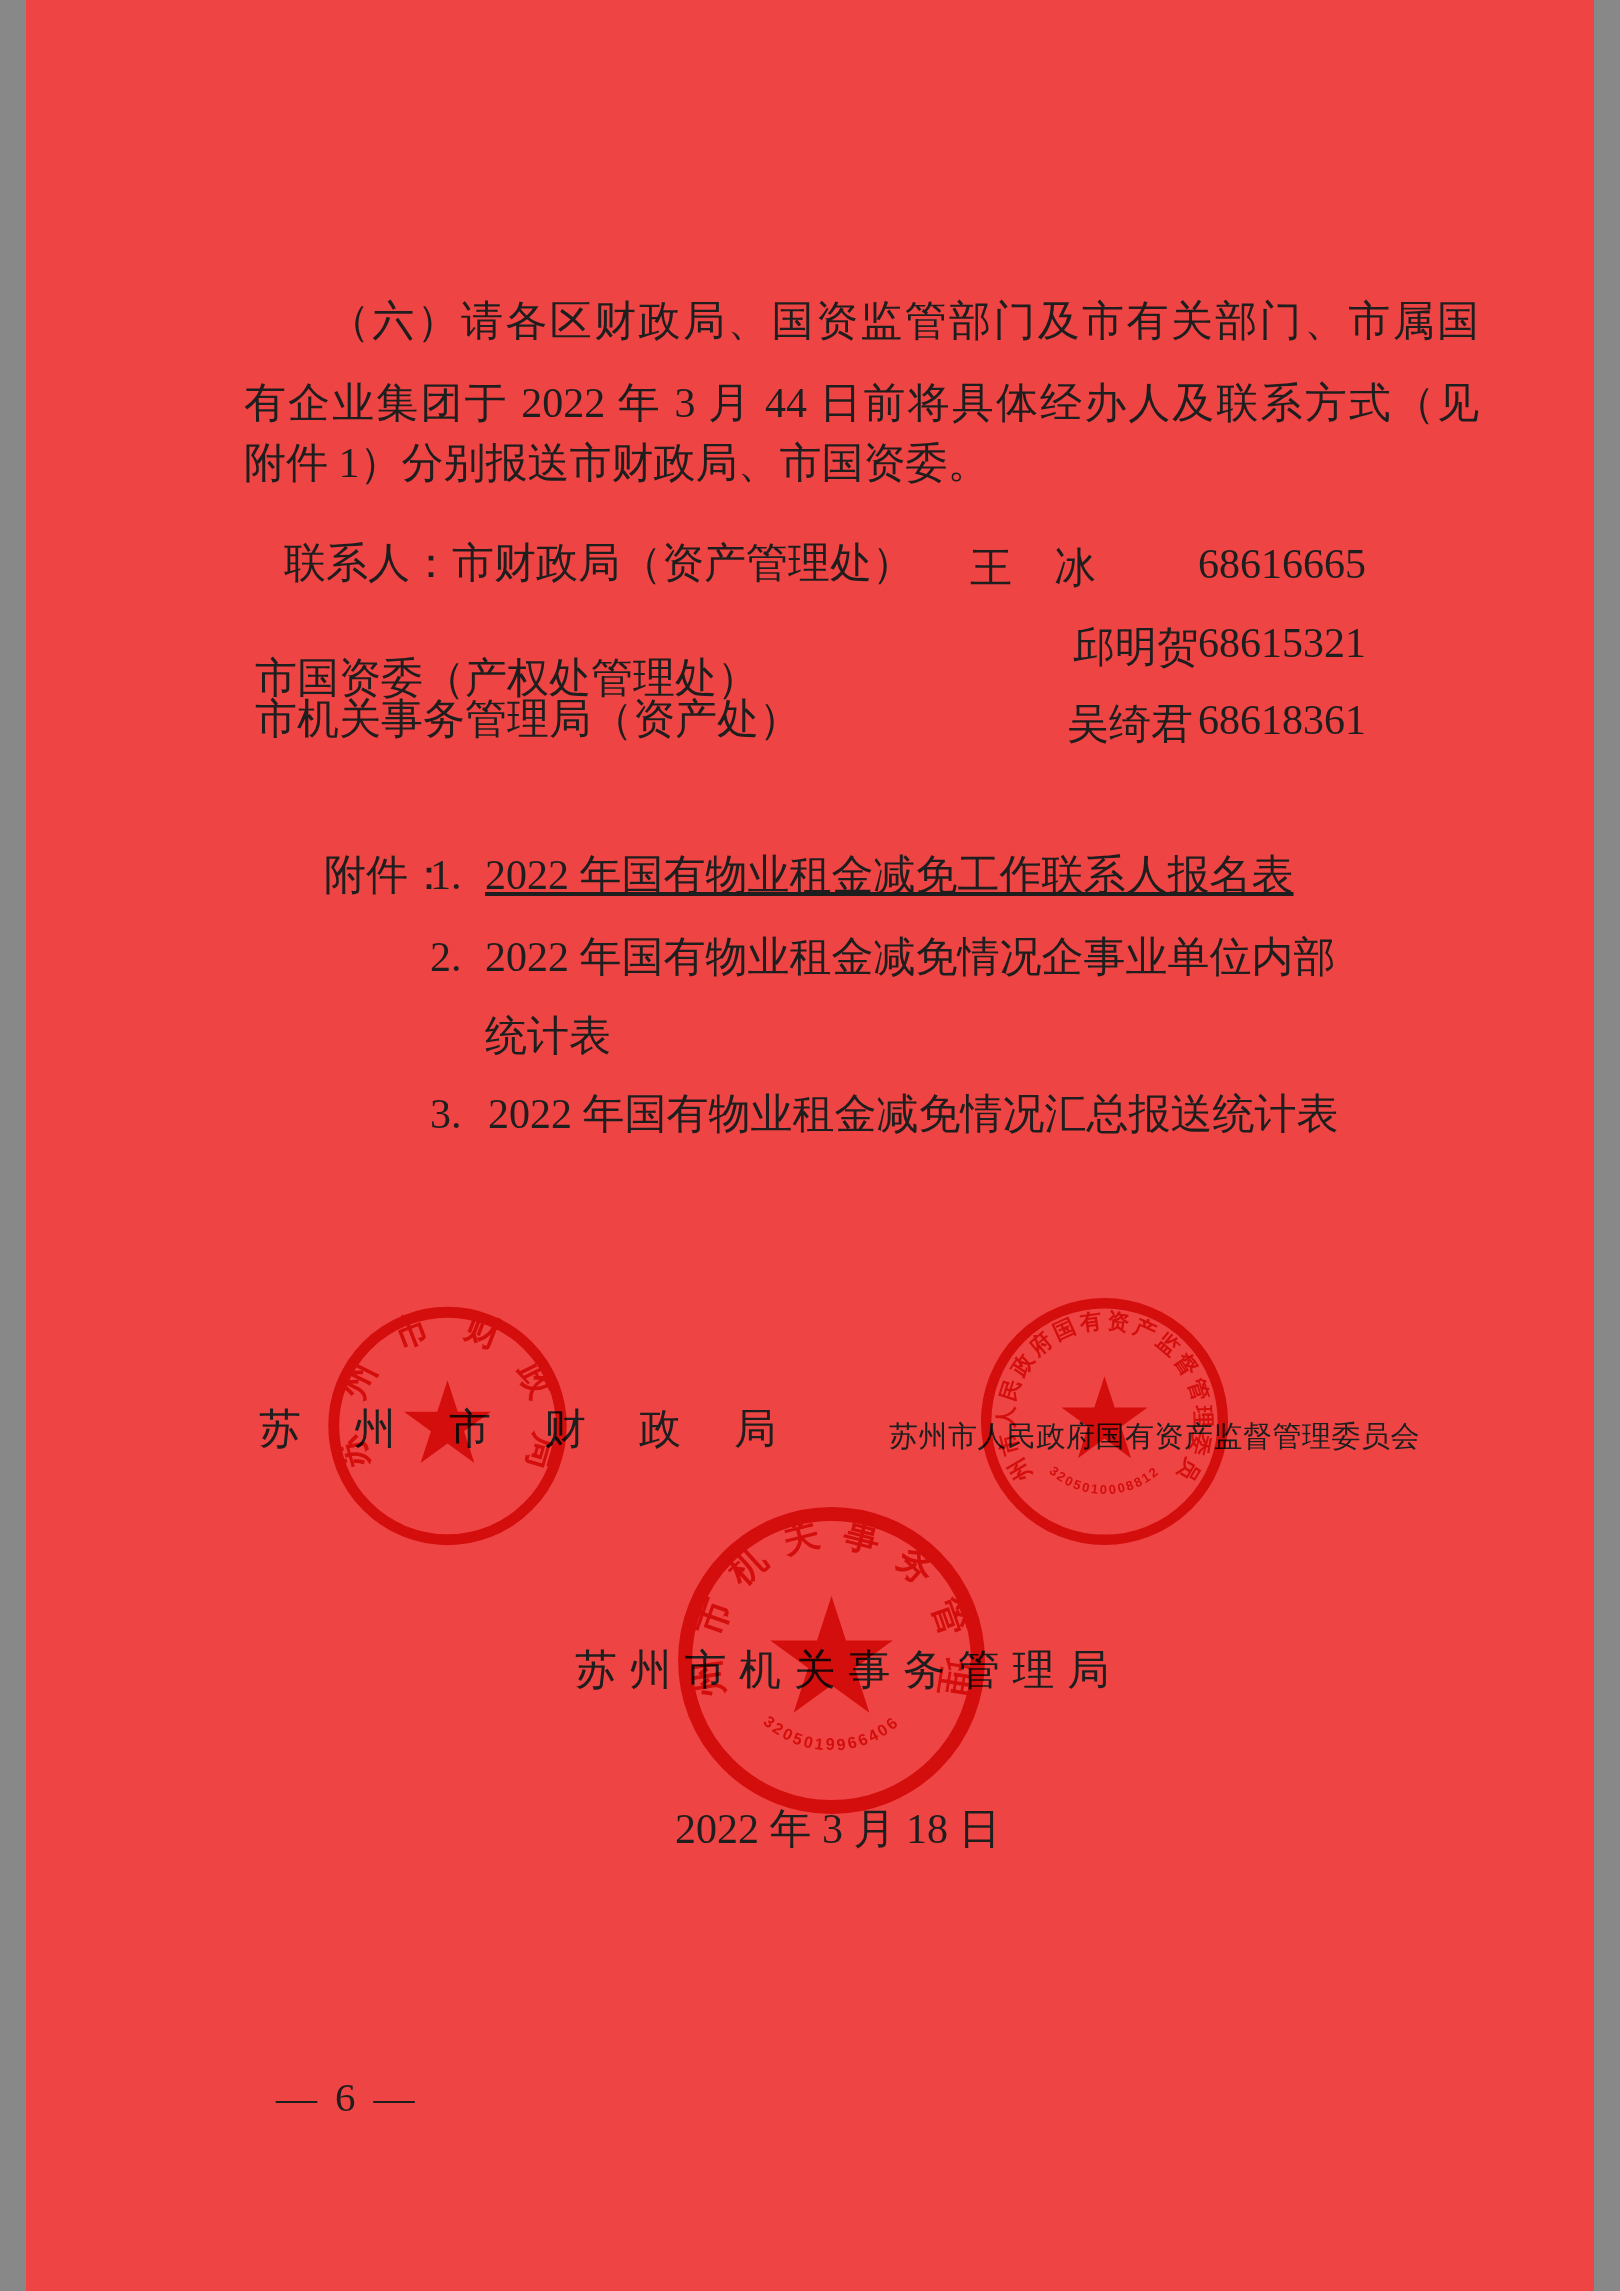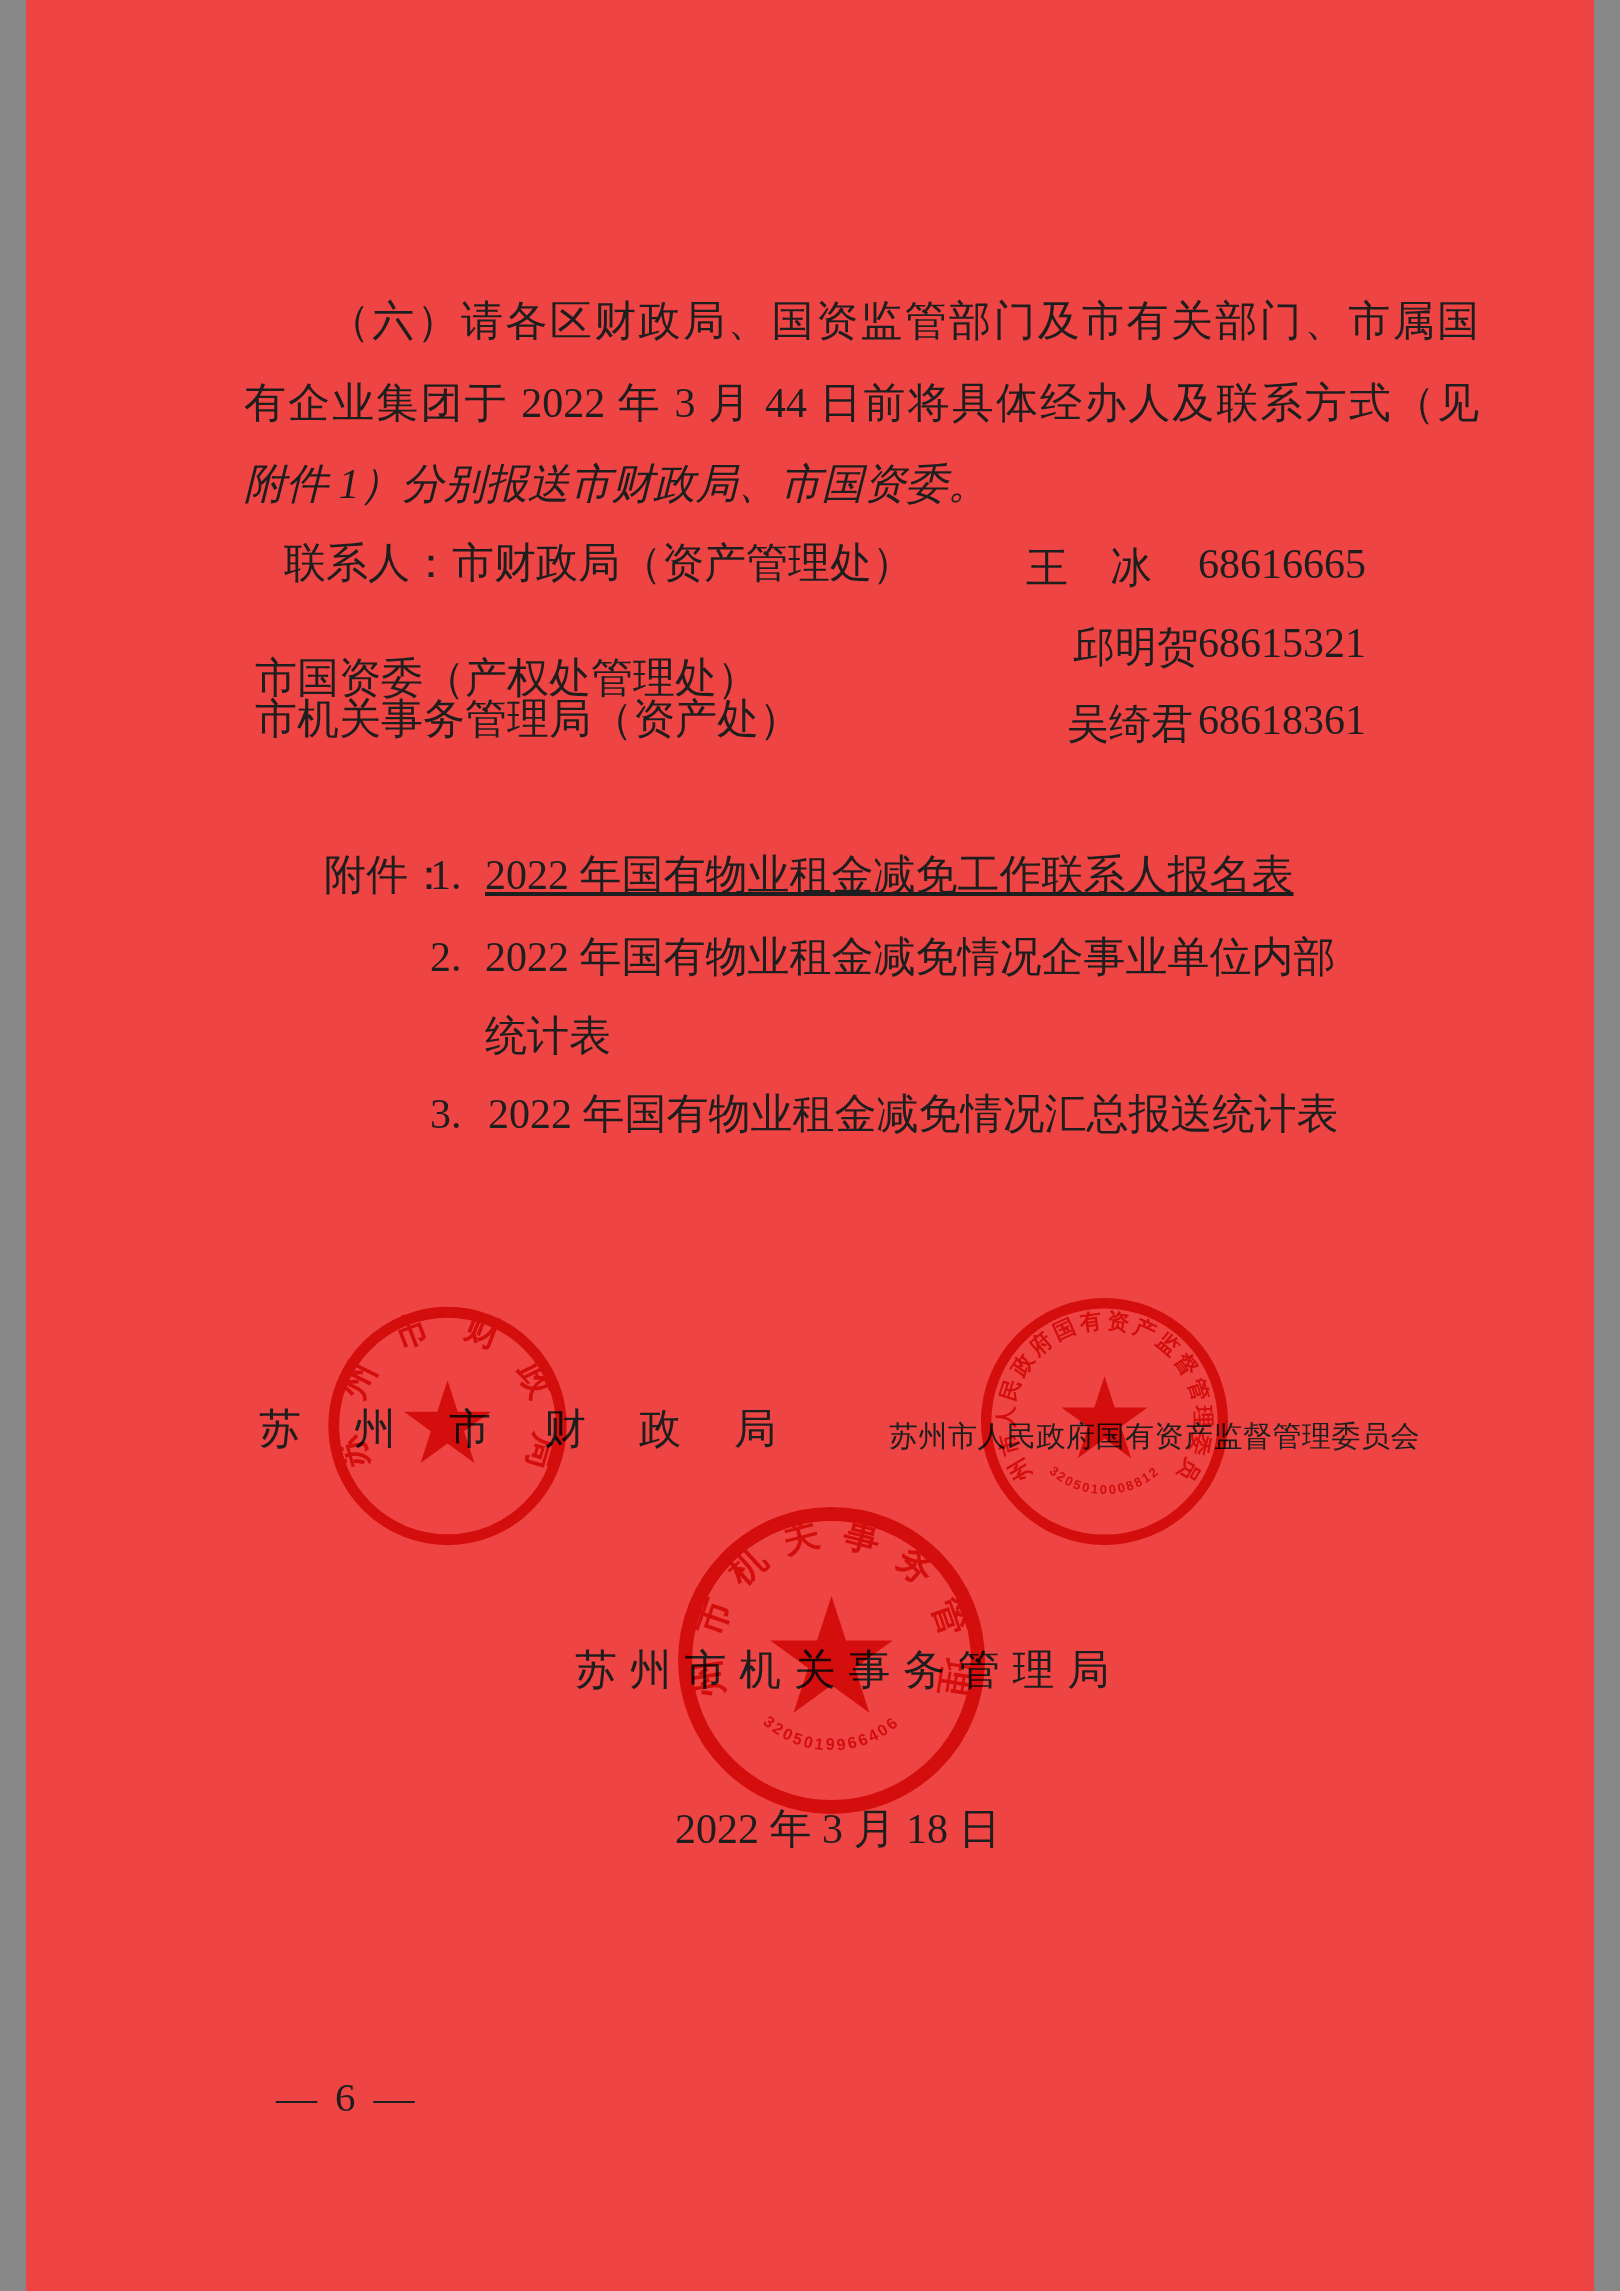--- a/index.html
+++ b/index.html
@@ -20,27 +20,27 @@
     z-index:1;
   }
   .just{
     white-space:normal;
     text-align:justify;
     text-align-last:justify;
   }
   
   .p-line1{top:298px;left:302px;width:1151px;}
   .p-line2{top:380px;left:218px;width:1235px;}
-  .p-line3{top:461px;left:218px;font-style:italic;}
+  .p-line3{top:440px;left:218px;}
   
   .c-row1{top:540px;left:258px;}
   .c-row2{top:619px;left:229px;margin-top:36px;}
   .c-row3{top:696px;left:229px;}
   .c-name{position:absolute;font-size:42px;white-space:nowrap;z-index:1;}
-  .c-name1{top:540px;left:1000px;}
+  .c-name1{top:540px;left:944px;}
   .c-name2{top:619px;left:1047px;}
   .c-name3{top:696px;left:1041px;}
   .c-phone{position:absolute;font-size:42px;white-space:nowrap;z-index:1;left:1172px;}
   .c-phone1{top:540px;}
   .c-phone2{top:619px;}
   .c-phone3{top:696px;}
   
   .a-label{top:852px;left:298px;}
   .a-num1{top:852px;left:404px;}
   .a-txt1{top:852px;left:459px;text-decoration:underline;}

